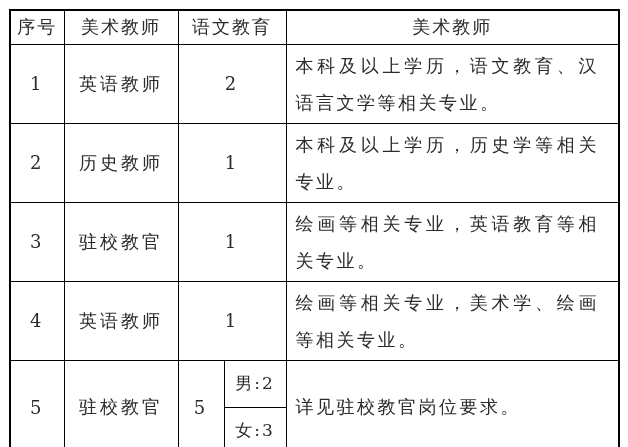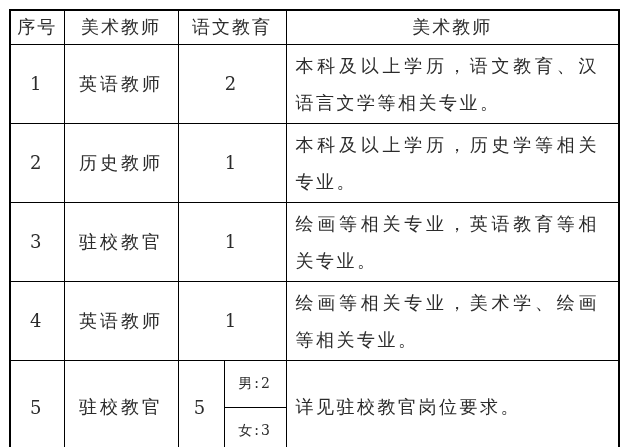--- a/index.html
+++ b/index.html
@@ -50,21 +50,21 @@
     line-height: 37px;
     letter-spacing: 2.5px;
   }
   td.req-single {
     text-align: left;
     padding: 2px 9px;
     line-height: normal;
     letter-spacing: 2.5px;
   }
   td.gender {
-    font-size: 14px;
+    font-size: 17px;
     letter-spacing: 2px;
     margin-top: 8px;
   }
 </style>
 </head>
 <body>
 
 <div class="table-wrap">
   <table class="recruit">
     <colgroup>

